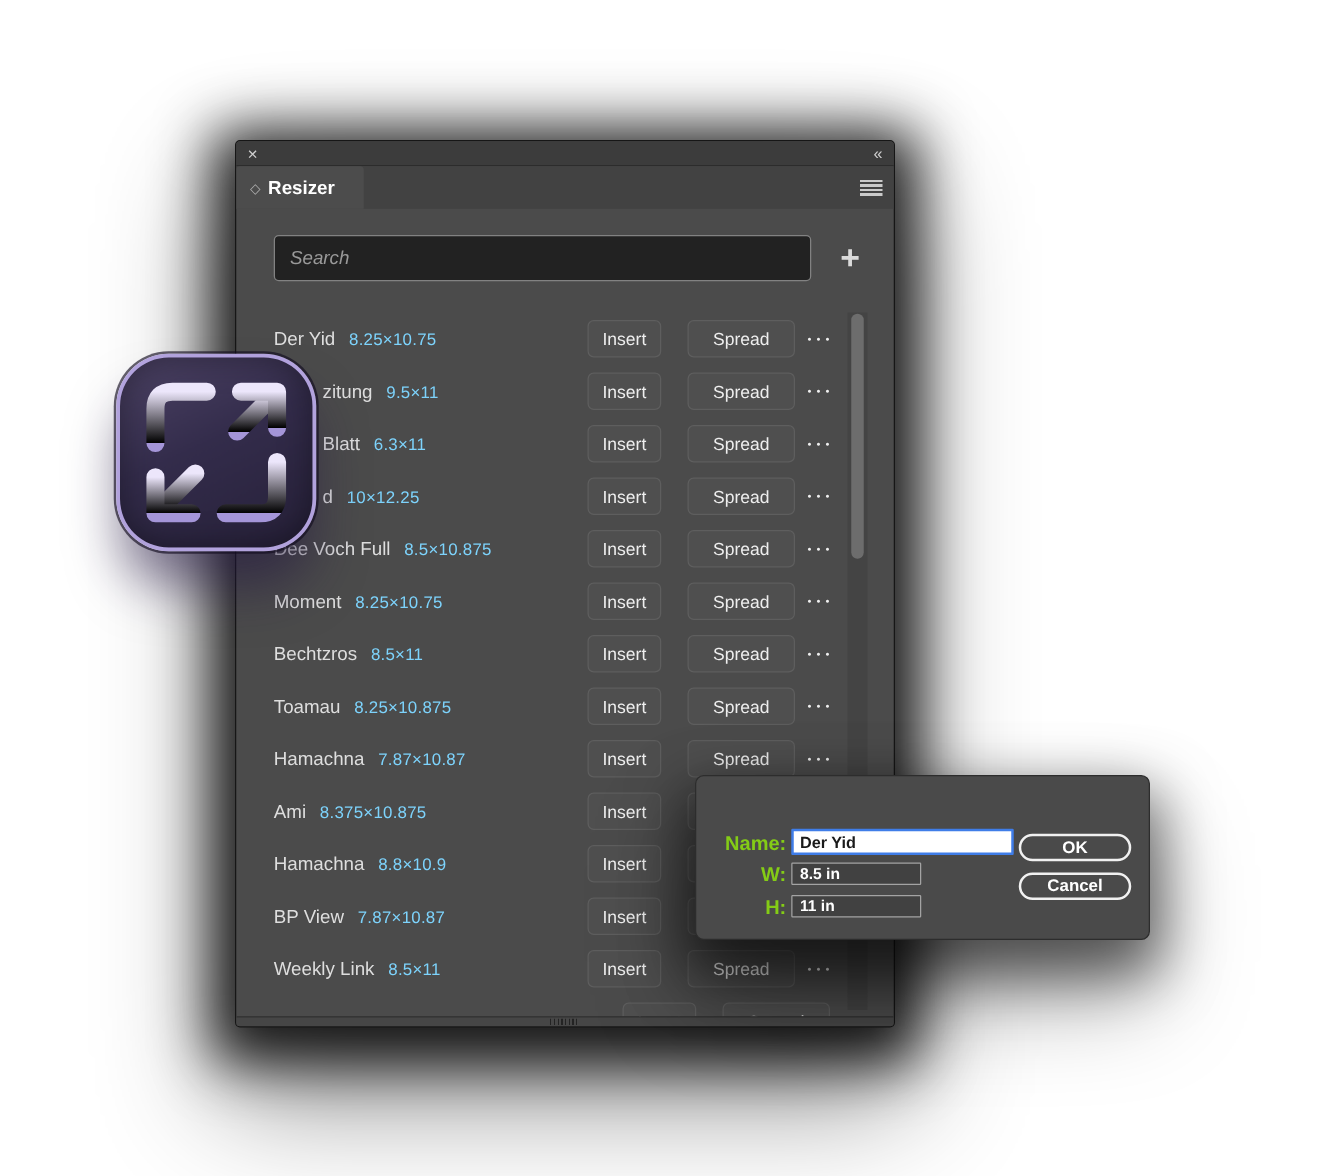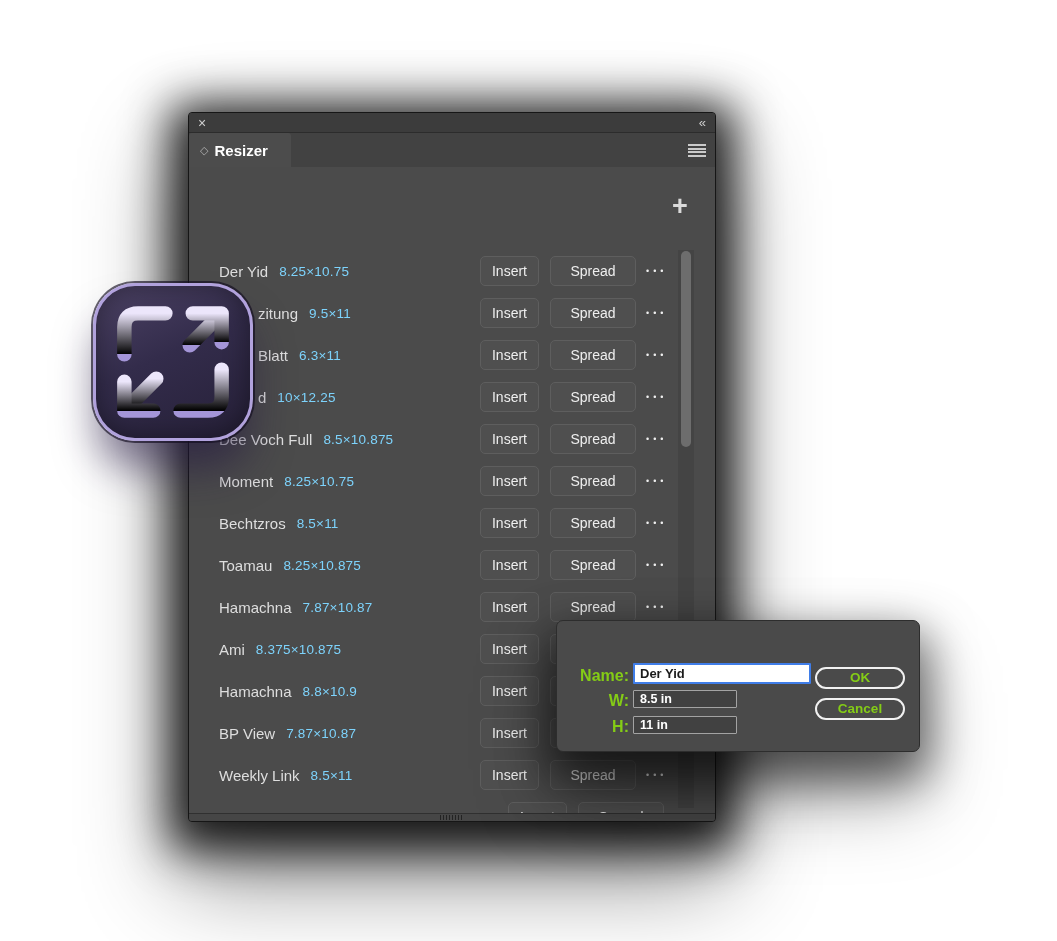--- a/index.html
+++ b/index.html
@@ -62,21 +62,21 @@
   }
   .rname { color:#dedede; font-size:15px; white-space:nowrap; }
   .row.cov .rname { padding-left:39px; }
   .rsize { color:#7dd3fc; font-size:13.5px; margin-left:11px; letter-spacing:0.2px; white-space:nowrap; }
   .btn {
     height:30px; background:#4f4f4f; border:1px solid #5e5e5e; border-radius:5px;
     color:#eeeeee; font-size:14px; cursor:pointer; flex:none;
     font-family:"Liberation Sans", sans-serif;
   }
   .btn.insert { width:59px; margin-left:auto; }
-  .btn.spread { width:86px; margin-left:11px; }
+  .btn.spread { width:86px; margin-left:21px; }
   .dots {
     width:22px; margin-left:6px; text-align:center; color:#efefef;
     font-size:9px; letter-spacing:4px; text-indent:4px; cursor:pointer; flex:none;
   }
 
   
   .scroll-track {
     position:absolute; right:21px; top:137px; width:16px; height:558px;
     background:#444444;
   }
@@ -133,21 +133,21 @@
     background:#ffffff; border:2px solid #3f7de8; border-radius:1px;
     color:#1a1a1a; font-size:13px; font-weight:600; padding:0 5px;
   }
   .small-field {
     width:104px; height:18px; background:#414141; border:1px solid #a3a3a3;
     color:#ffffff; font-size:12.5px; font-weight:600; padding:0 6px; border-radius:1px;
   }
   .pill-btn {
     position:absolute; right:14px; width:90px; height:22px;
     background:transparent; border:2px solid #f1f1f1; border-radius:13px;
-    color:#84cc16; font-weight:bold; font-size:13.5px; cursor:pointer;
+    color:#ffffff; font-weight:bold; font-size:13.5px; cursor:pointer;
     font-family:"Liberation Sans", sans-serif; line-height:18px;
   }
 </style>
 </head>
 <body>
 
 <div id="canvas">
 
   <div class="panel">
 
@@ -157,20 +157,21 @@
     </div>
 
     <div class="tabstrip">
       <div class="tab">
         <span class="diamond">◇</span>
         <span class="tab-label">Resizer</span>
       </div>
       <div class="hamburger"></div>
     </div>
 
+    <input class="search-input" type="text" placeholder="Search" style="">
     <button class="add-btn">+</button>
 
     <div class="list">
       <div class="row">
           <span class="rname">Der Yid</span>
           <span class="rsize">8.25×10.75</span>
           <button class="btn insert">Insert</button>
           <button class="btn spread">Spread</button>
           <span class="dots">•••</span>
         </div>

